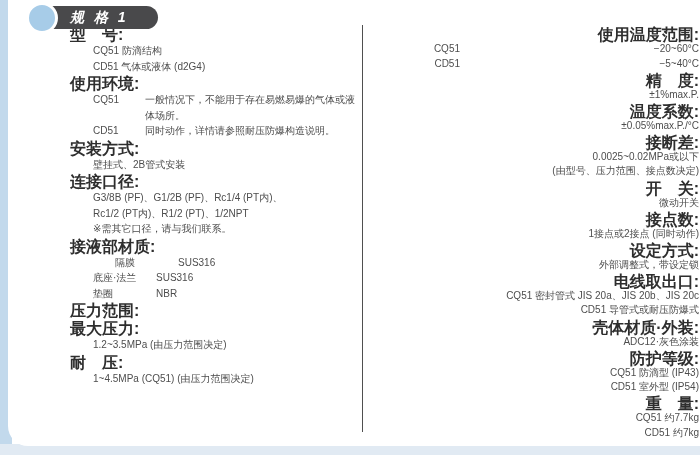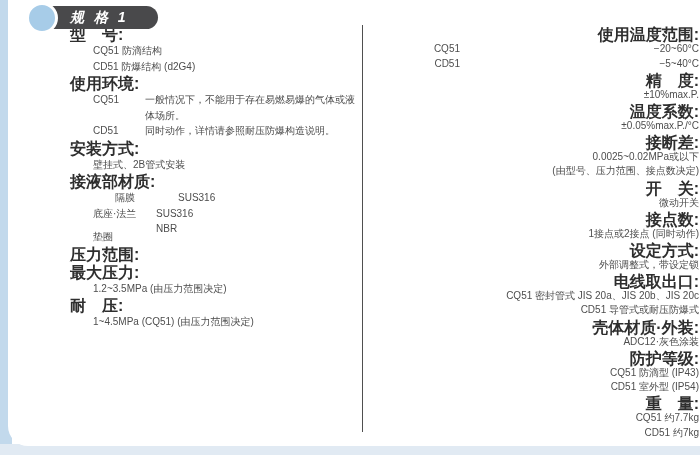--- a/index.html
+++ b/index.html
@@ -55,49 +55,55 @@
     <span>规 格 1</span>
   </div>
   <div class="title-circle"></div>
 
   <div class="divider"></div>
 
   <div class="col col-left">
       <div class="section">
         <div class="heading">型　号:</div>
         <div class="line">CQ51 防滴结构</div>
-        <div class="line">CD51 防爆结构 (d2G4)</div>
+        <div class="line">CD51 气体或液体 (d2G4)</div>
       </div>
       <div class="section">
         <div class="heading">使用环境:</div>
         <div class="line pair">
           <span class="lab" style="width: 52px;">CQ51</span>
           <span class="val">一般情况下，不能用于存在易燃易爆的气体或液体场所。</span>
         </div>
         <div class="line pair">
           <span class="lab" style="width: 52px;">CD51</span>
           <span class="val">同时动作，详情请参照耐压防爆构造说明。</span>
         </div>
       </div>
       <div class="section">
         <div class="heading">安装方式:</div>
         <div class="line">壁挂式、2B管式安装</div>
       </div>
       <div class="section">
+        <div class="heading">连接口径:</div>
+        <div class="line">G3/8B (PF)、G1/2B (PF)、Rc1/4 (PT内)、</div>
+        <div class="line">Rc1/2 (PT内)、R1/2 (PT)、1/2NPT</div>
+        <div class="line">※需其它口径，请与我们联系。</div>
+      </div>
+      <div class="section">
         <div class="heading">接液部材质:</div>
         <div class="line pair">
           <span class="lab" style="width: 63px; padding-left: 22px;">隔膜</span>
           <span class="val">SUS316</span>
         </div>
         <div class="line pair">
           <span class="lab" style="width: 63px;">底座·法兰</span>
           <span class="val">SUS316</span>
         </div>
         <div class="line pair">
-          <span class="lab" style="width: 63px; margin-top: 8px;">垫圈</span>
+          <span class="lab" style="width: 63px;">垫圈</span>
           <span class="val">NBR</span>
         </div>
       </div>
       <div class="section">
         <div class="heading">压力范围:</div>
       </div>
       <div class="section">
         <div class="heading">最大压力:</div>
         <div class="line">1.2~3.5MPa (由压力范围决定)</div>
       </div>
@@ -113,21 +119,21 @@
           <span class="lab" style="width: 40px;">CQ51</span>
           <span class="val">−20~60°C</span>
         </div>
         <div class="line pair">
           <span class="lab" style="width: 40px;">CD51</span>
           <span class="val">−5~40°C</span>
         </div>
       </div>
       <div class="section">
         <div class="heading">精　度:</div>
-        <div class="line">±10%max.P.</div>
+        <div class="line">±1%max.P.</div>
       </div>
       <div class="section">
         <div class="heading">温度系数:</div>
         <div class="line">±0.05%max.P./°C</div>
       </div>
       <div class="section">
         <div class="heading">接断差:</div>
         <div class="line">0.0025~0.02MPa或以下</div>
         <div class="line">(由型号、压力范围、接点数决定)</div>
       </div>

